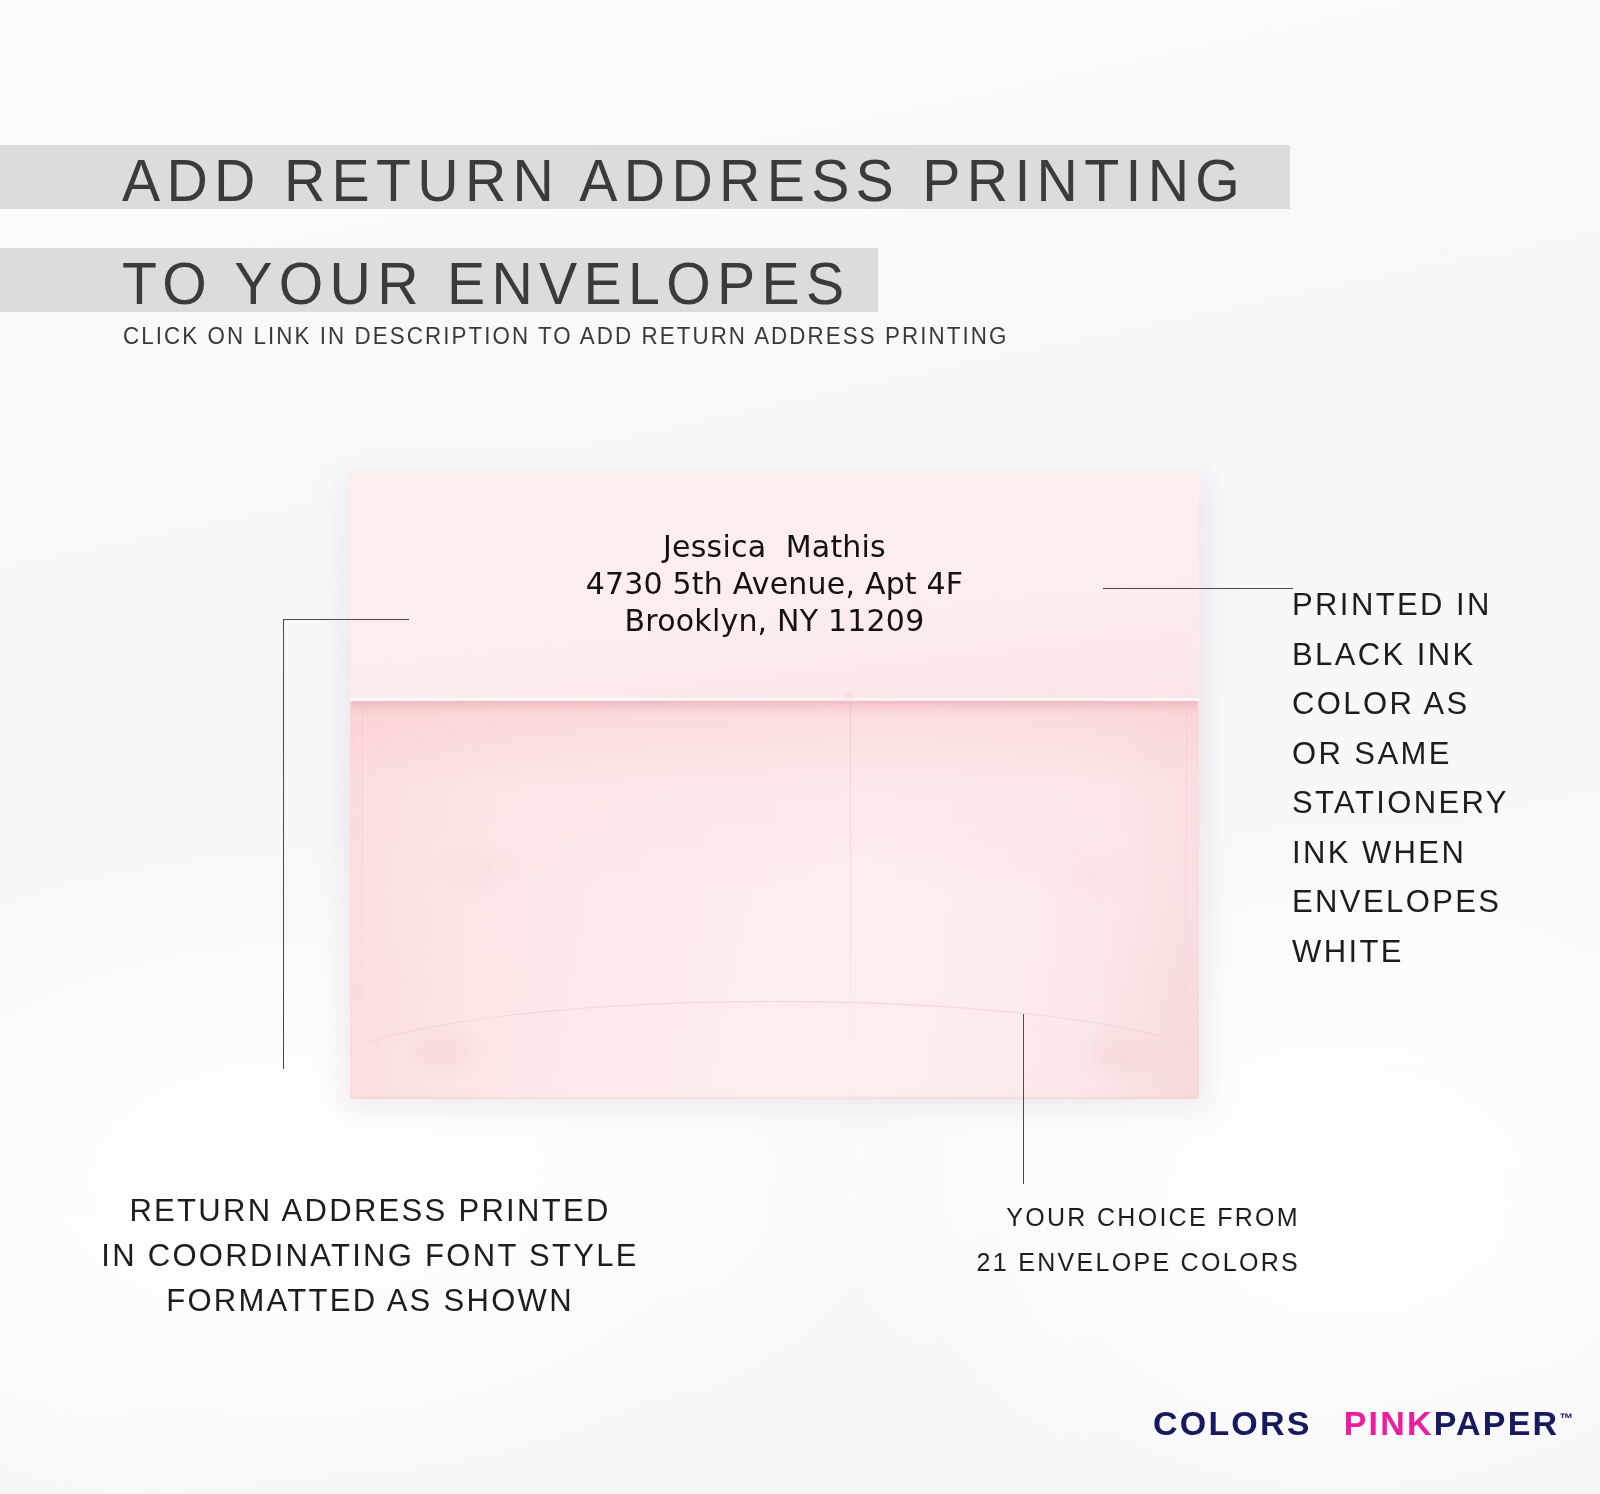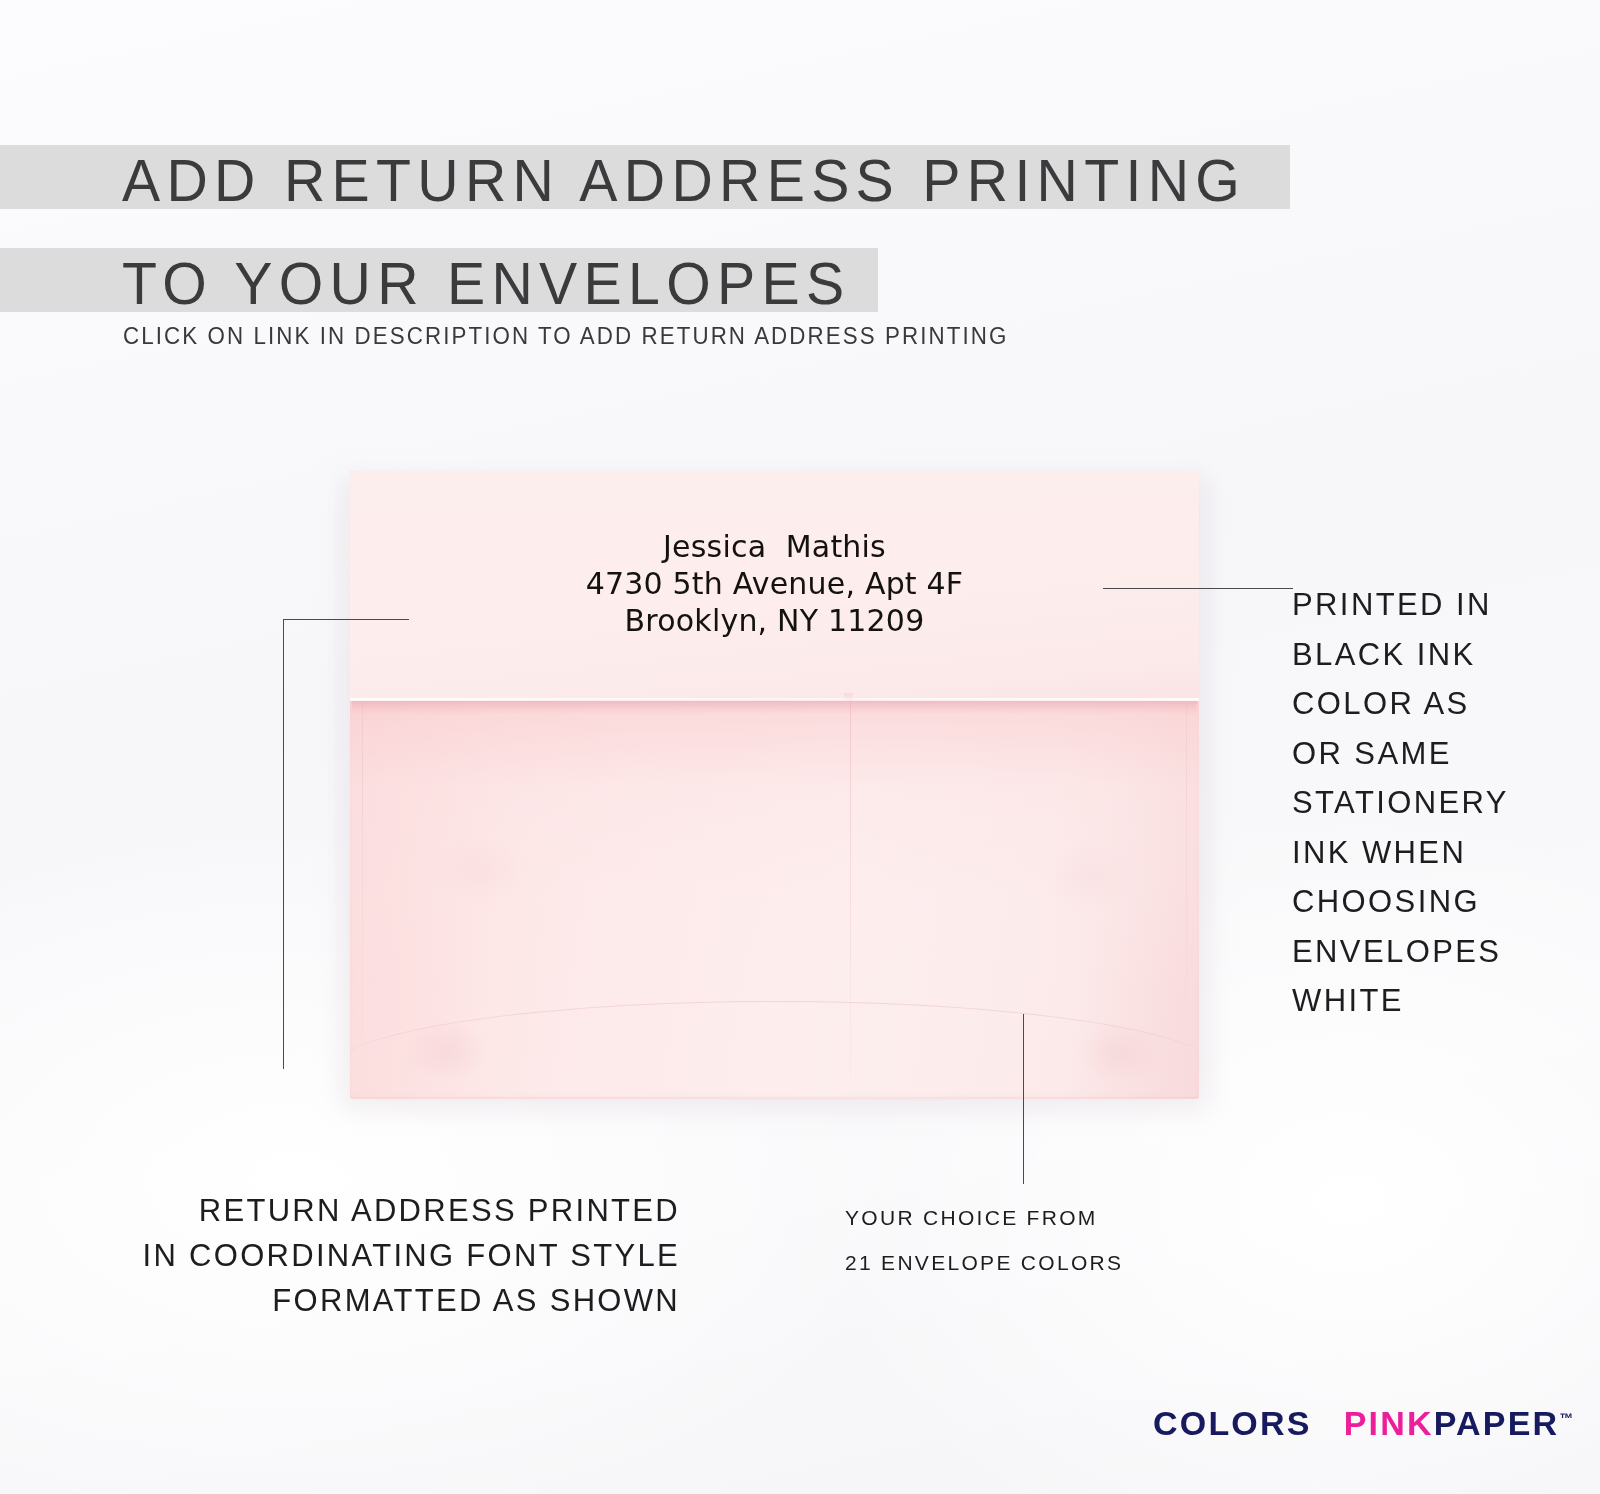--- a/index.html
+++ b/index.html
@@ -235,31 +235,31 @@
     top: 580px;
     width: 300px;
     font-size: 31px;
     line-height: 49.5px;
     letter-spacing: 2.4px;
   }
   .callout-bottom-left {
     left: 60px;
     top: 1188px;
     width: 620px;
-    text-align: right;
+    text-align: center;
     font-size: 31px;
     line-height: 45px;
     letter-spacing: 2.3px;
   }
   .callout-bottom-center {
     left: 845px;
     top: 1195px;
     width: 455px;
-    text-align: left;
-    font-size: 21px;
+    text-align: right;
+    font-size: 25px;
     line-height: 45px;
     letter-spacing: 2.3px;
   }
   .callout .co-line { display: block; white-space: nowrap; }
 
   
   .logo {
     position: absolute;
     left: 1153px;
     top: 1404px;
@@ -327,21 +327,20 @@
 
   <div class="leader leader-v" style="left:1023px; top:1014px; height:170px;"></div>
 
   <div class="callout callout-right">
     <span class="co-line">PRINTED IN</span>
     <span class="co-line">BLACK INK</span>
     <span class="co-line">COLOR AS</span>
     <span class="co-line">OR SAME</span>
     <span class="co-line">STATIONERY</span>
     <span class="co-line">INK WHEN</span>
-    <span class="co-line">CHOOSING</span>
     <span class="co-line">ENVELOPES</span>
     <span class="co-line">WHITE</span>
   </div>
 
   <div class="callout callout-bottom-left">
     <span class="co-line">RETURN ADDRESS PRINTED</span>
     <span class="co-line">IN COORDINATING FONT STYLE</span>
     <span class="co-line">FORMATTED AS SHOWN</span>
   </div>
 

